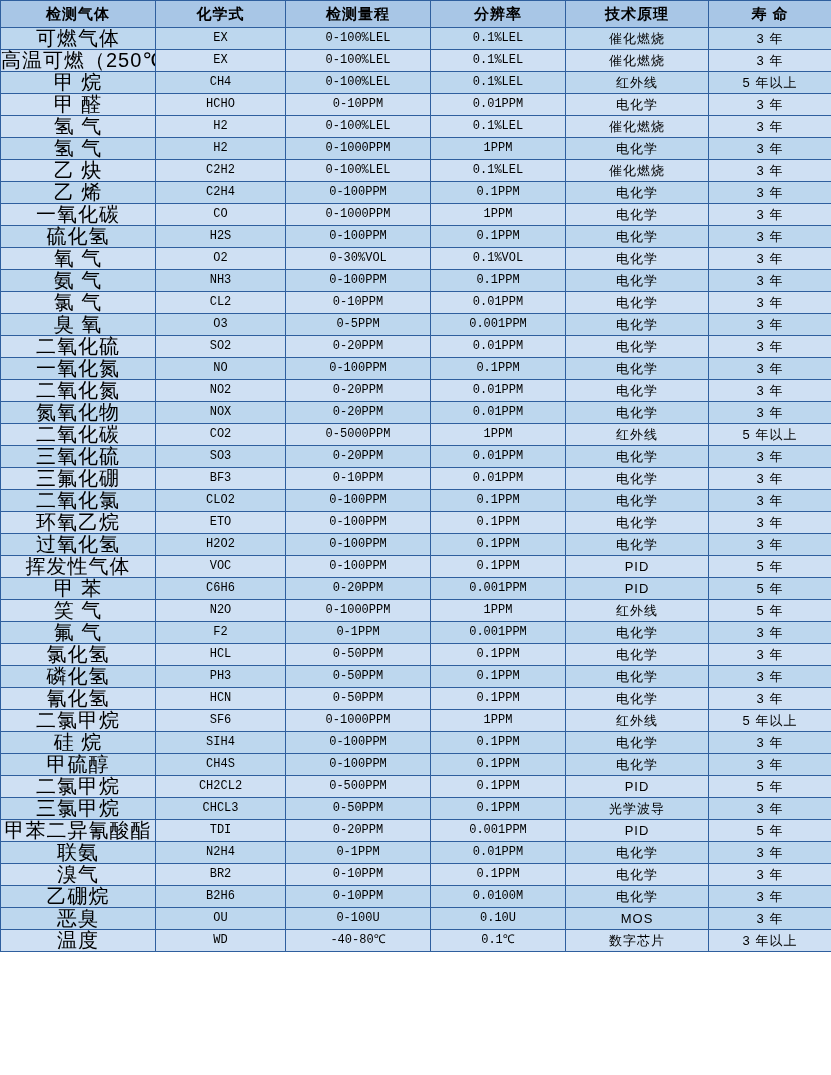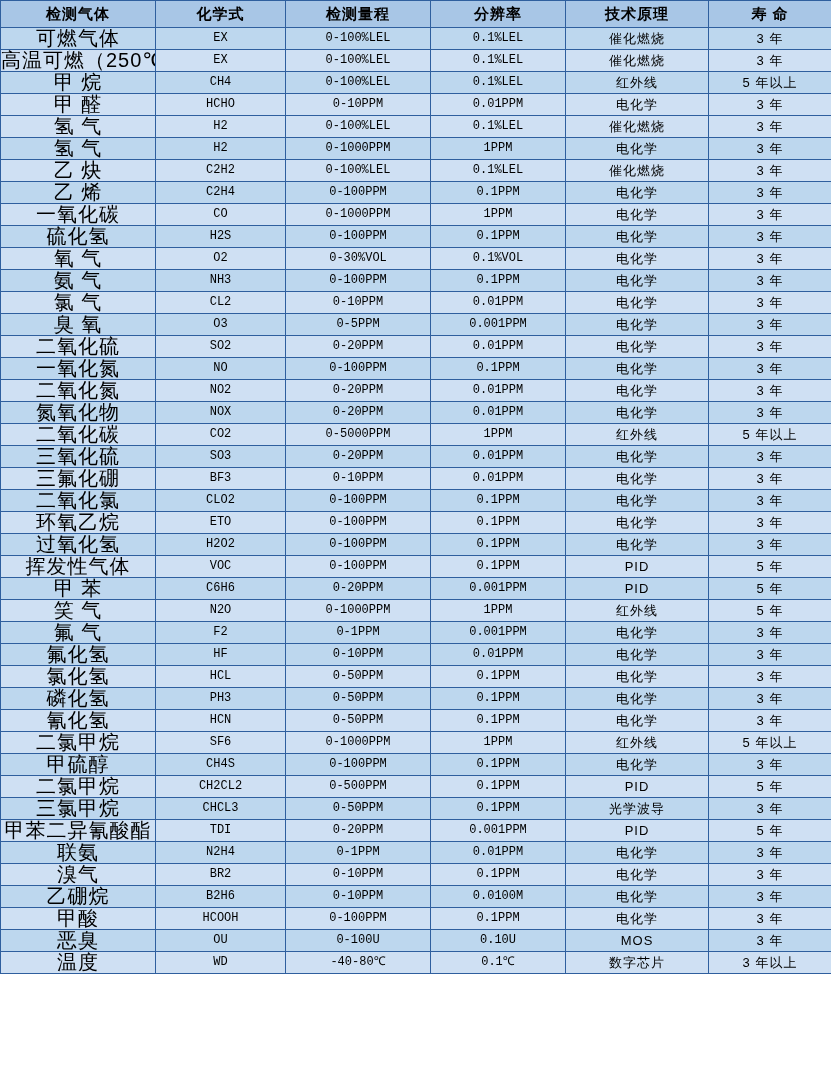--- a/index.html
+++ b/index.html
@@ -306,28 +306,20 @@
         <td class="col-life">5 年</td>
       </tr>
       <tr>
         <td class="col-name">氟 气</td>
         <td class="col-formula">F2</td>
         <td class="col-range">0-1PPM</td>
         <td class="col-res">0.001PPM</td>
         <td class="col-tech">电化学</td>
         <td class="col-life">3 年</td>
       </tr>
-      <tr>
-        <td class="col-name">氟化氢</td>
-        <td class="col-formula">HF</td>
-        <td class="col-range">0-10PPM</td>
-        <td class="col-res">0.01PPM</td>
-        <td class="col-tech">电化学</td>
-        <td class="col-life">3 年</td>
-      </tr>
       <tr class="alt">
         <td class="col-name">氯化氢</td>
         <td class="col-formula">HCL</td>
         <td class="col-range">0-50PPM</td>
         <td class="col-res">0.1PPM</td>
         <td class="col-tech">电化学</td>
         <td class="col-life">3 年</td>
       </tr>
       <tr>
         <td class="col-name">磷化氢</td>
@@ -347,20 +339,28 @@
       </tr>
       <tr class="alt">
         <td class="col-name">二氯甲烷</td>
         <td class="col-formula">SF6</td>
         <td class="col-range">0-1000PPM</td>
         <td class="col-res">1PPM</td>
         <td class="col-tech">红外线</td>
         <td class="col-life">5 年以上</td>
       </tr>
       <tr>
+        <td class="col-name">硅 烷</td>
+        <td class="col-formula">SIH4</td>
+        <td class="col-range">0-100PPM</td>
+        <td class="col-res">0.1PPM</td>
+        <td class="col-tech">电化学</td>
+        <td class="col-life">3 年</td>
+      </tr>
+      <tr>
         <td class="col-name">甲硫醇</td>
         <td class="col-formula">CH4S</td>
         <td class="col-range">0-100PPM</td>
         <td class="col-res">0.1PPM</td>
         <td class="col-tech">电化学</td>
         <td class="col-life">3 年</td>
       </tr>
       <tr class="alt">
         <td class="col-name">二氯甲烷</td>
         <td class="col-formula">CH2CL2</td>
@@ -399,28 +399,20 @@
         <td class="col-range">0-10PPM</td>
         <td class="col-res">0.1PPM</td>
         <td class="col-tech">电化学</td>
         <td class="col-life">3 年</td>
       </tr>
       <tr>
         <td class="col-name">乙硼烷</td>
         <td class="col-formula">B2H6</td>
         <td class="col-range">0-10PPM</td>
         <td class="col-res">0.0100M</td>
-        <td class="col-tech">电化学</td>
-        <td class="col-life">3 年</td>
-      </tr>
-      <tr class="alt">
-        <td class="col-name">甲酸</td>
-        <td class="col-formula">HCOOH</td>
-        <td class="col-range">0-100PPM</td>
-        <td class="col-res">0.1PPM</td>
         <td class="col-tech">电化学</td>
         <td class="col-life">3 年</td>
       </tr>
       <tr>
         <td class="col-name">恶臭</td>
         <td class="col-formula">OU</td>
         <td class="col-range">0-100U</td>
         <td class="col-res">0.10U</td>
         <td class="col-tech">MOS</td>
         <td class="col-life">3 年</td>

